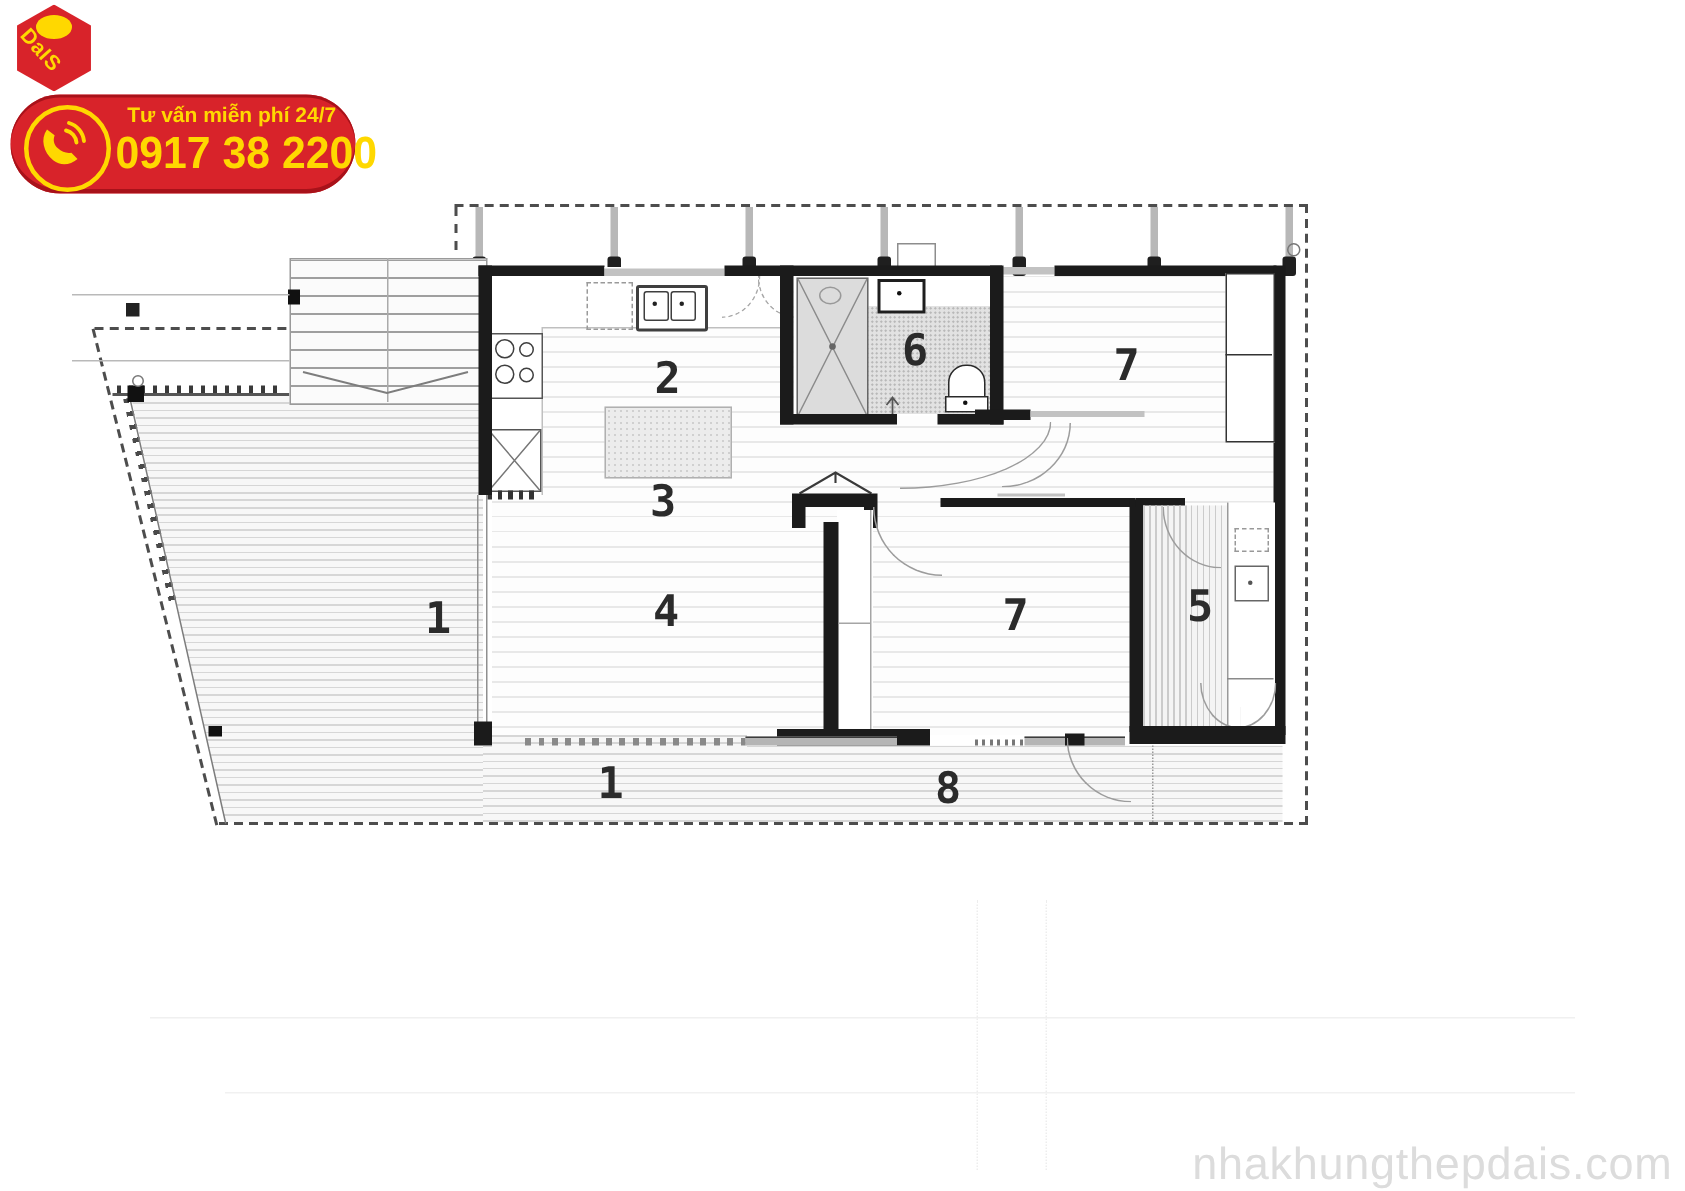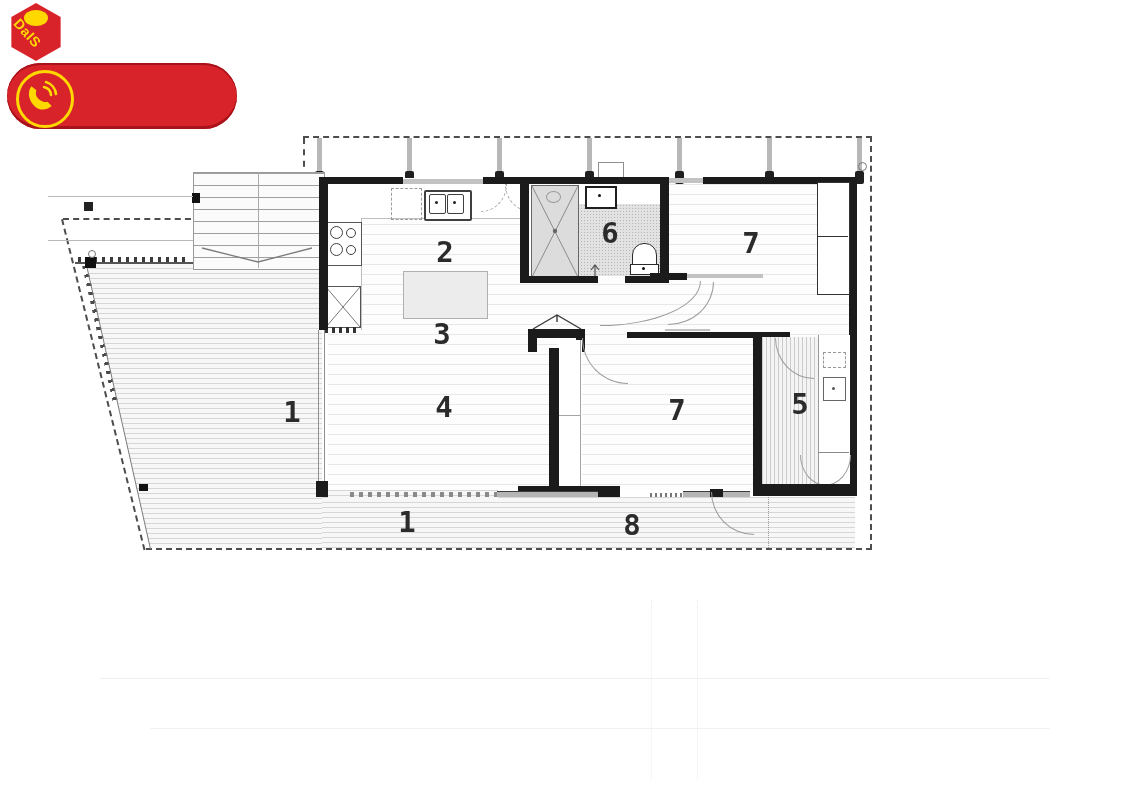--- a/index.html
+++ b/index.html
@@ -234,16 +234,21 @@
   </div>
 
   <div class="hotline">
     <div class="phone-ring">
       <svg width="46" height="46" viewBox="0 0 46 46" style="position:absolute;left:0;top:0;">
         <path d="M14 32 C9 25 9 16 15 11 L19 16 C17 19 17 22 19 25 C21 28 24 30 27 30 L30 35 C24 38 18 37 14 32 Z" fill="#ffd800" stroke="none" transform="rotate(-14 23 23)"></path>
         <path d="M25 14 a9 9 0 0 1 7 8" fill="none" stroke="#ffd800" stroke-width="2.6" stroke-linecap="round"></path>
         <path d="M27 9 a14 14 0 0 1 10 12" fill="none" stroke="#ffd800" stroke-width="2.6" stroke-linecap="round"></path>
       </svg>
     </div>
+    <div class="hot-texts">
+      <div class="hot-line1">Tư vấn miễn phí 24/7</div>
+      <div class="hot-line2">0917 38 2200</div>
+    </div>
   </div>
 
+  <div class="watermark">nhakhungthepdais.com</div>
 
 </div>
 
 </body></html>

